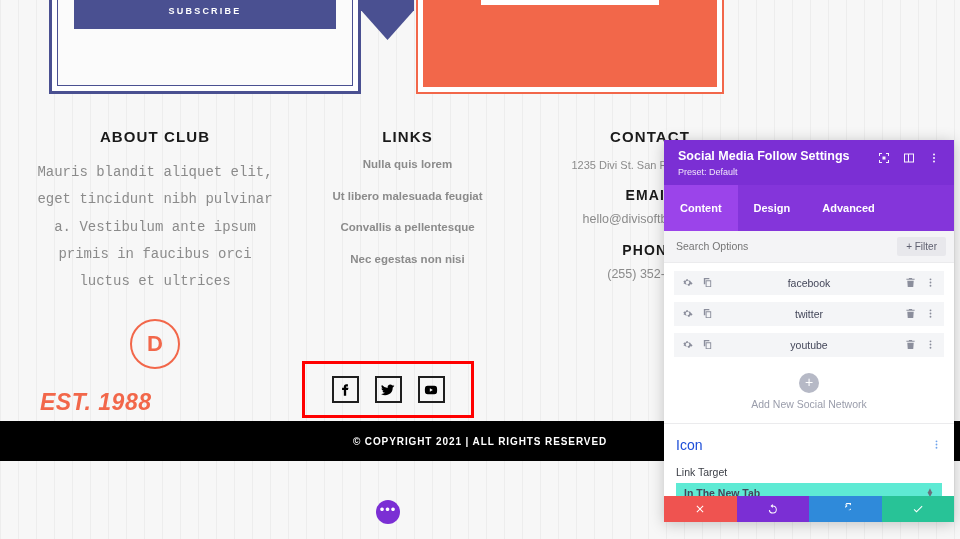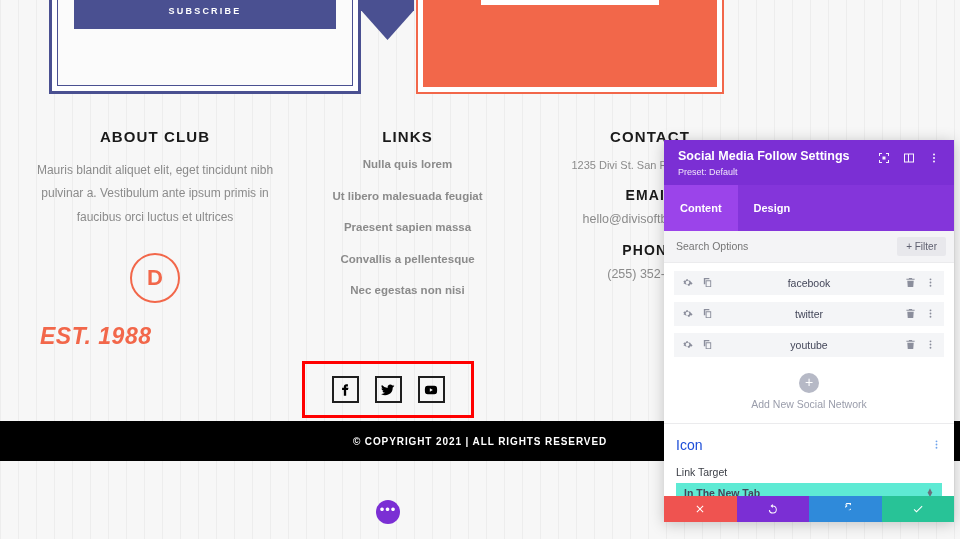--- a/index.html
+++ b/index.html
@@ -90,21 +90,21 @@
 
   .col-title {
     font-size: 15px; font-weight: bold; color: #1a1a1a;
     letter-spacing: 1.1px; margin-bottom: 14px;
   }
   .col-sub-title {
     font-size: 14px; font-weight: bold; color: #1a1a1a;
     letter-spacing: 1.1px; margin: 16px 0 9px;
   }
   .body-text {
-    font-size: 12px; color: #8b8b8b; line-height: 1.95;
+    font-size: 14px; color: #8b8b8b; line-height: 1.95; font-family: Liberation Mono, monospace;
   }
   .link-item {
     font-size: 11.5px; color: #8b8b8b; line-height: 1.0;
     margin-bottom: 20px; cursor: pointer; font-weight: bold;
   }
   .contact-line { font-size: 11px; color: #8b8b8b; }
   .contact-email {
     font-size: 12.5px; color: #8b8b8b;
     white-space: nowrap; overflow: hidden;
   }
@@ -302,21 +302,20 @@
     <div class="col-title">ABOUT CLUB</div>
     <div class="body-text">Mauris blandit aliquet elit, eget tincidunt nibh pulvinar a. Vestibulum ante ipsum primis in faucibus orci luctus et ultrices</div>
     <div class="logo-circle">D</div>
     <div class="est-text">EST. 1988</div>
   </div>
 
   <div class="col col-links">
     <div class="col-title">LINKS</div>
     <div class="link-item">Nulla quis lorem</div>
     <div class="link-item">Ut libero malesuada feugiat</div>
-    <div class="link-item">Praesent sapien massa</div>
     <div class="link-item">Convallis a pellentesque</div>
     <div class="link-item">Nec egestas non nisi</div>
   </div>
 
   <div class="col col-contact">
     <div class="col-title">CONTACT</div>
     <div class="contact-line">1235 Divi St. San Francisco, CA</div>
     <div class="col-sub-title">EMAIL</div>
     <div class="contact-email">hello@divisoftballleague</div>
     <div class="col-sub-title">PHONE</div>
@@ -374,20 +373,21 @@
             <circle cx="12" cy="12" r="2"></circle>
             <circle cx="12" cy="19" r="2"></circle>
           </svg>
       </span>
     </div>
   </div>
 
   <div class="modal-tabs">
     <div class="tab active">Content</div>
     <div class="tab">Design</div>
+    <div class="tab">Advanced</div>
   </div>
 
   <div class="search-row">
     <input class="search-input" type="text" placeholder="Search Options" style="">
     <button class="filter-btn">
       <span>+&nbsp;</span><span>Filter</span>
     </button>
   </div>
 
   <div class="modal-body">

